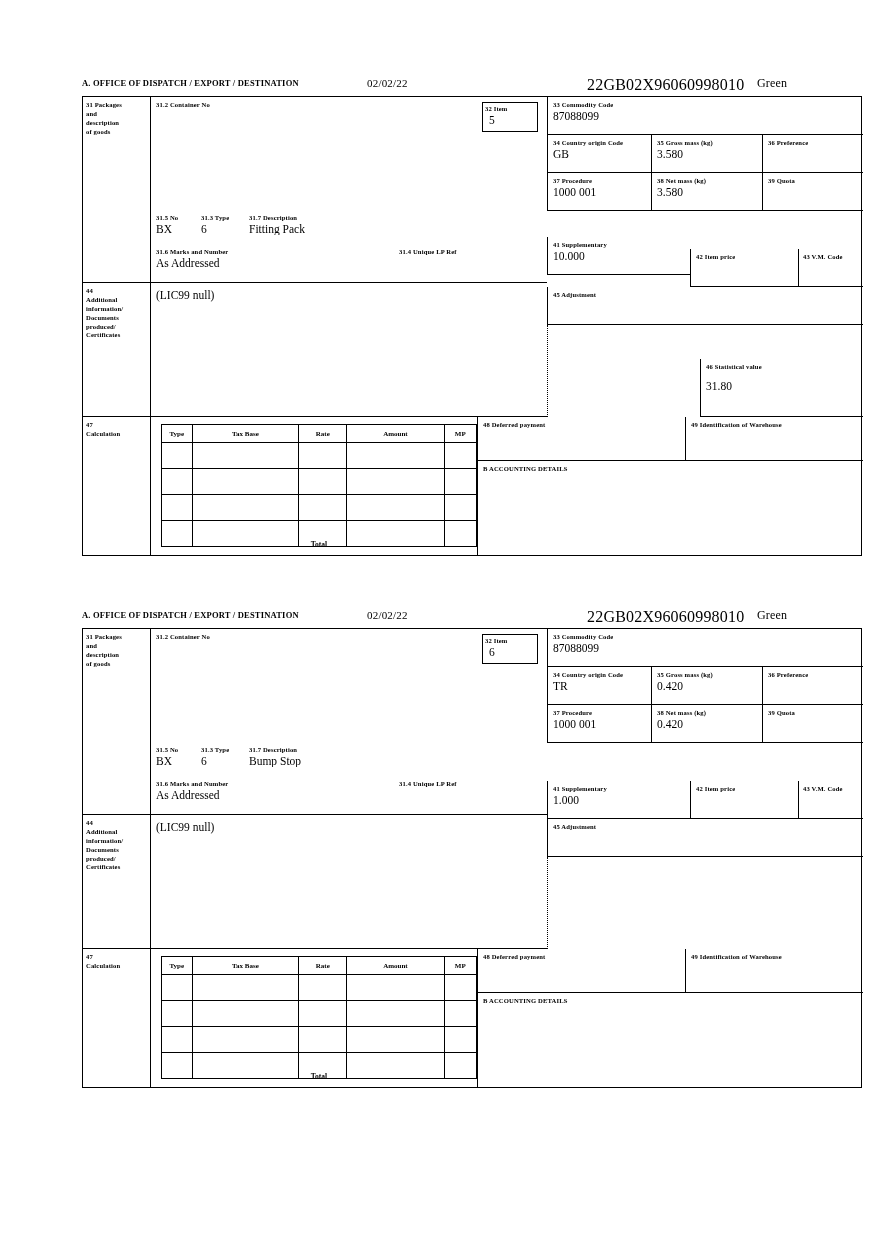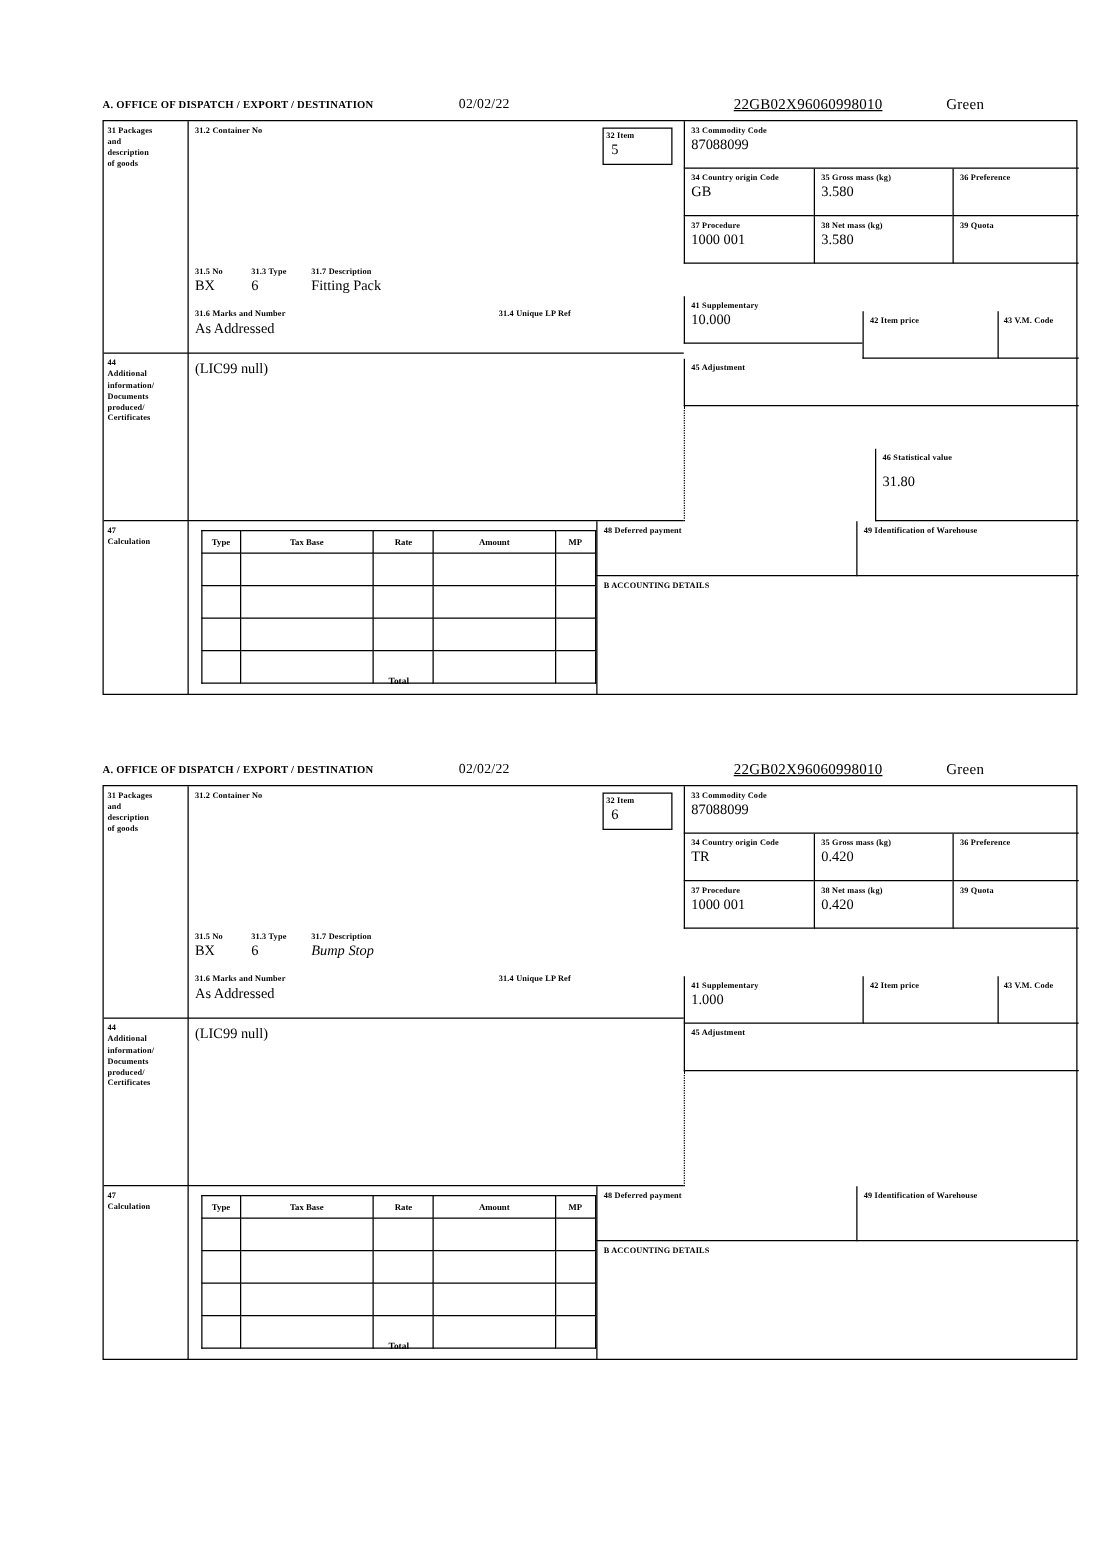--- a/index.html
+++ b/index.html
@@ -45,23 +45,22 @@
   .hdr .hdr-date {
     position: absolute;
     left: 285px; top: -1px;
     font-size: 11px;
     font-weight: normal;
     font-family: "Liberation Serif", serif;
   }
   .hdr .hdr-mrn {
     position: absolute;
     left: 505px; top: -2px;
-    font-size: 12px;
+    font-size: 16px;
     font-weight: normal;
-    text-decoration: underline;
   }
   .hdr .hdr-status {
     position: absolute;
     left: 675px; top: -2px;
     font-size: 12px;
     font-weight: normal;
   }
 
   .box {
     position: relative;
@@ -340,21 +339,21 @@
         <div class="lbl">31.5 No</div>
       </div>
       <div class="c" style="left:118px;top:117px;width:60px;">
         <div class="lbl">31.3 Type</div>
       </div>
       <div class="c" style="left:166px;top:117px;width:90px;">
         <div class="lbl">31.7 Description</div>
       </div>
       <div class="c val" style="left:73px;top:126px;">BX</div>
       <div class="c val" style="left:118px;top:126px;">6</div>
-      <div class="c val" style="left:166px;top:126px;font-style:italic;">Bump Stop</div>
+      <div class="c val" style="left:166px;top:126px;">Bump Stop</div>
 
       <div class="c" style="left:73px;top:151px;width:160px;">
         <div class="lbl">31.6 Marks and Number</div>
       </div>
       <div class="c" style="left:316px;top:151px;width:120px;">
         <div class="lbl">31.4 Unique LP Ref</div>
       </div>
       <div class="c val" style="left:73px;top:160px;">As Addressed</div>
       <div class="c val sm" style="left:316px;top:160px;"></div>
 

